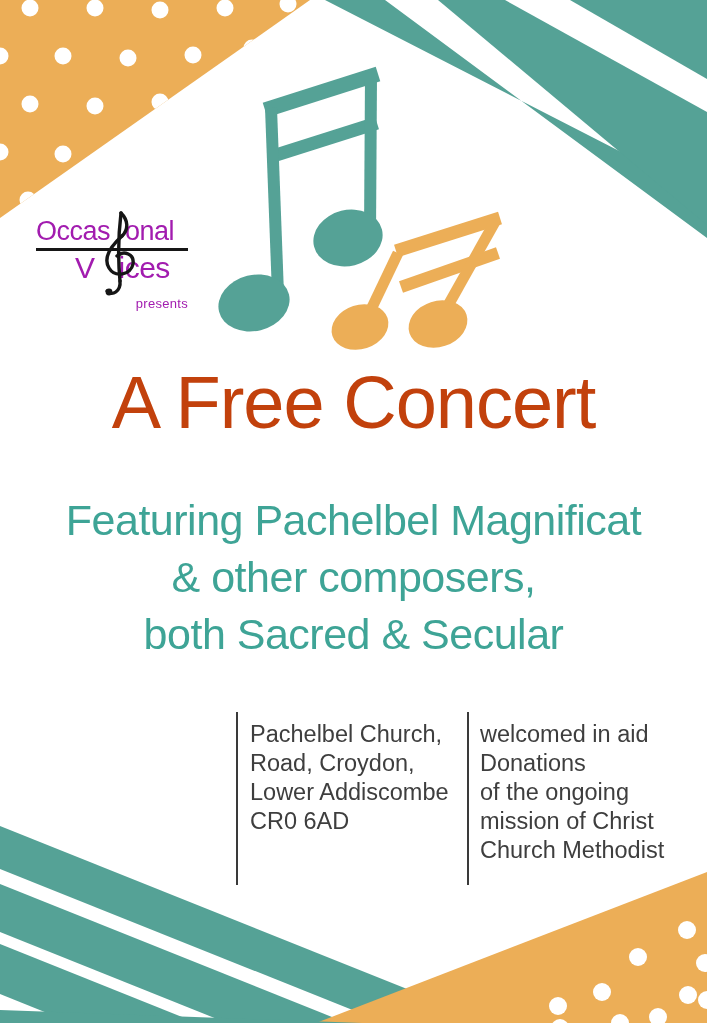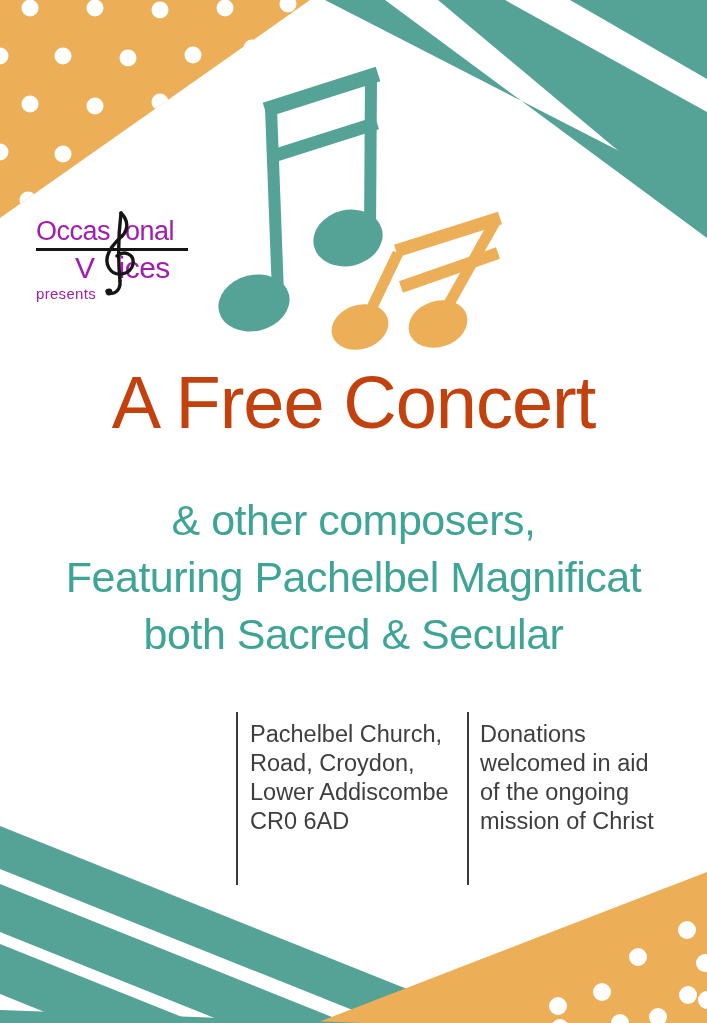--- a/index.html
+++ b/index.html
@@ -9,21 +9,21 @@
   }
   .decor{position:absolute;left:0;top:0;width:707px;height:1023px;display:block;}
 
   
   .logo{position:absolute;left:36px;top:214px;width:170px;color:#a21caf;}
   .logo .l1{font-size:27px;letter-spacing:-0.5px;white-space:nowrap;line-height:34px;}
   .logo .gap1{display:inline-block;width:15px;}
   .logo .rule{height:2.5px;background:#161616;width:152px;margin-top:0px;}
   .logo .l2{font-size:30px;letter-spacing:-0.5px;white-space:nowrap;line-height:33px;padding-left:39px;}
   .logo .gap2{display:inline-block;width:24px;}
-  .logo .tagline{font-size:15px;letter-spacing:0.3px;text-align:left;width:152px;margin-top:1px;}
+  .logo .tagline{font-size:13px;letter-spacing:0.3px;text-align:right;width:152px;margin-top:12px;}
   .clef{position:absolute;left:64px;top:-3px;}
 
   
   .title{
     position:absolute;left:0;top:360px;width:707px;text-align:center;
     font-size:74px;line-height:86px;color:#c2410c;letter-spacing:-1px;
   }
   .subtitle{
     position:absolute;left:0;top:492px;width:707px;text-align:center;
     font-size:43px;line-height:57px;color:#3EA496;letter-spacing:-0.5px;
@@ -141,35 +141,36 @@
         <path d="M21 2 C18 27 18 49 20 70"></path>
         <path d="M22 25 C11 35 3 47 9 57 C15 67 31 64 33 53 C34.5 43 24 39 17 45"></path>
         <path d="M20 70 C21 80 12 86 7 80"></path>
       </g>
       <circle cx="9" cy="81" r="3.4" fill="#161616"></circle>
     </svg>
   </div>
 
   <div class="title">A Free Concert</div>
   <div class="subtitle">
+      <div class="line">Featuring Pachelbel Magnificat</div>
       <div class="line">&amp; other composers,</div>
-      <div class="line">Featuring Pachelbel Magnificat</div>
       <div class="line">both Sacred &amp; Secular</div>
     </div>
 
   <div class="details">
     <div class="vdivider divider-1"></div>
     <div class="col col-where">
         <div class="line">Pachelbel Church,</div>
         <div class="line">Road, Croydon,</div>
         <div class="line">Lower Addiscombe</div>
         <div class="line">CR0 6AD</div>
       </div>
     <div class="vdivider divider-2"></div>
     <div class="col col-donations">
+        <div class="line">welcomed in aid</div>
         <div class="line">Donations</div>
-        <div class="line">welcomed in aid</div>
         <div class="line">of the ongoing</div>
         <div class="line">mission of Christ</div>
+        <div class="line">Church Methodist</div>
       </div>
   </div>
 
 </div>
 
 </body></html>

